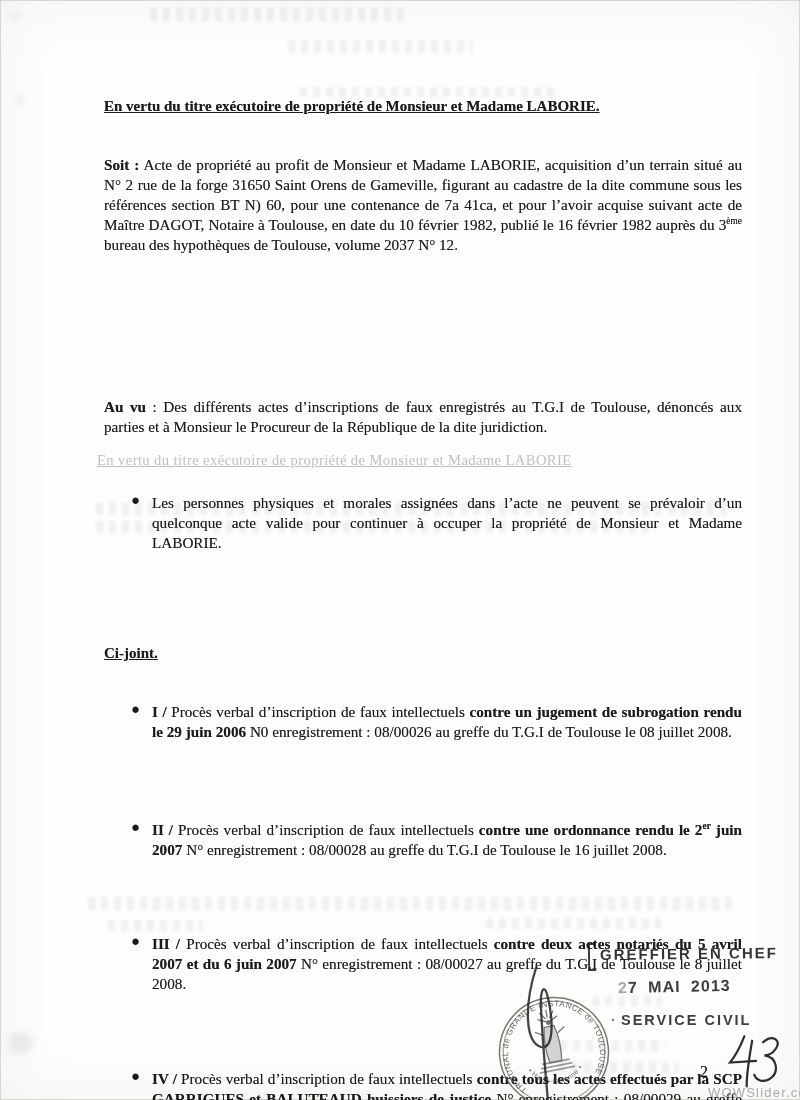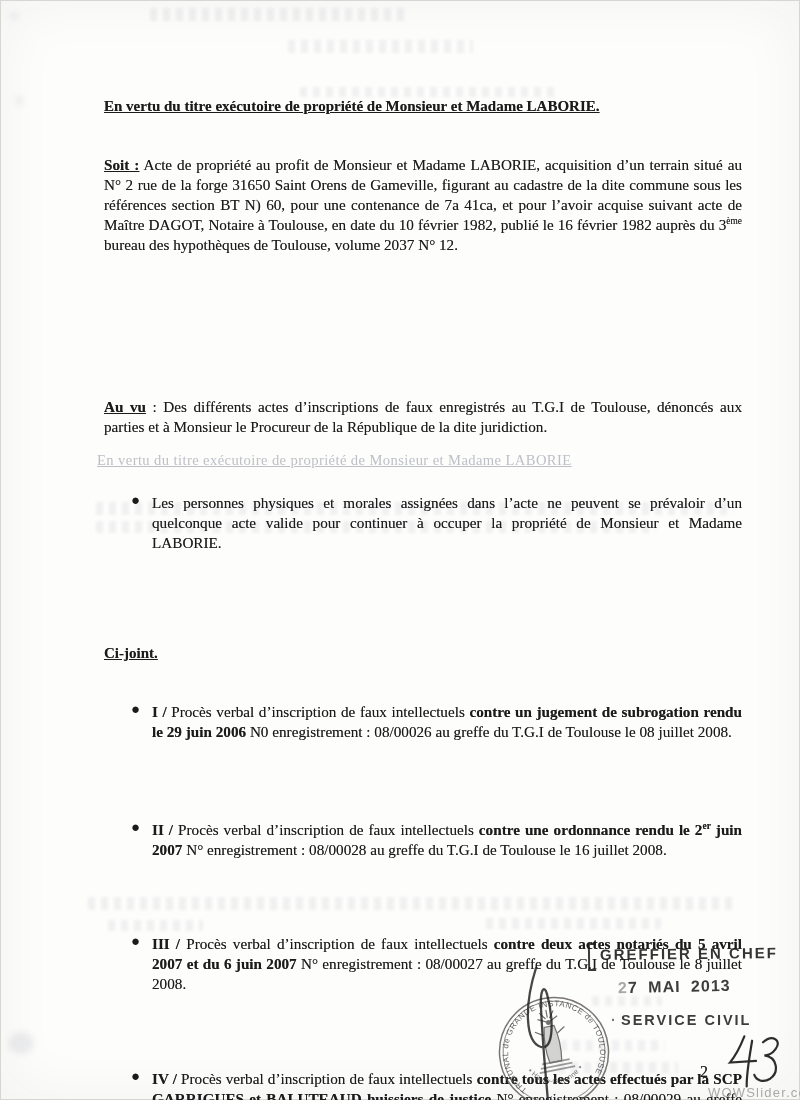--- a/index.html
+++ b/index.html
@@ -3,21 +3,21 @@
 <meta charset="utf-8">
 <style>
   html,body{margin:0;padding:0;}
   body{width:800px;height:1100px;position:relative;background:#ffffff;
        font-family:"Liberation Serif",serif;color:#1b1b1b;}
   .page{position:absolute;inset:0;overflow:hidden;background:#fdfdfc;
         box-shadow:inset 0 0 0 1px #d6d6d2, inset 0 0 60px rgba(40,40,30,.05);}
   .txt{text-shadow:0 0 .4px rgba(0,0,0,.5);}
   .abs{position:absolute;}
   .b{font-weight:bold;}
-  .u{text-decoration:underline;}
+  .u{}
   .sup{vertical-align:super;font-size:.62em;line-height:0;}
   .h1{left:104px;top:98px;font-size:15px;font-weight:bold;text-decoration:underline;white-space:nowrap;}
   .para{left:104px;width:638px;font-size:15.2px;line-height:20px;text-align:justify;}
   .bullet{left:131px;width:611px;}
   .bullet .dot{position:absolute;left:0;top:-1px;font-size:15px;}
   .bullet .btxt{margin-left:21px;font-size:15.2px;line-height:20px;text-align:justify;}
   .h2{left:104px;top:428px;font-size:15px;font-weight:bold;text-decoration:underline;}
   .ghost-line{left:97px;top:452px;font-size:14.6px;white-space:nowrap;letter-spacing:.4px;
         color:rgba(100,106,125,.42);filter:blur(.5px);text-decoration:underline;z-index:1;}
   .stamp{font-family:"Liberation Sans",sans-serif;font-weight:bold;color:#343434;white-space:nowrap;}

